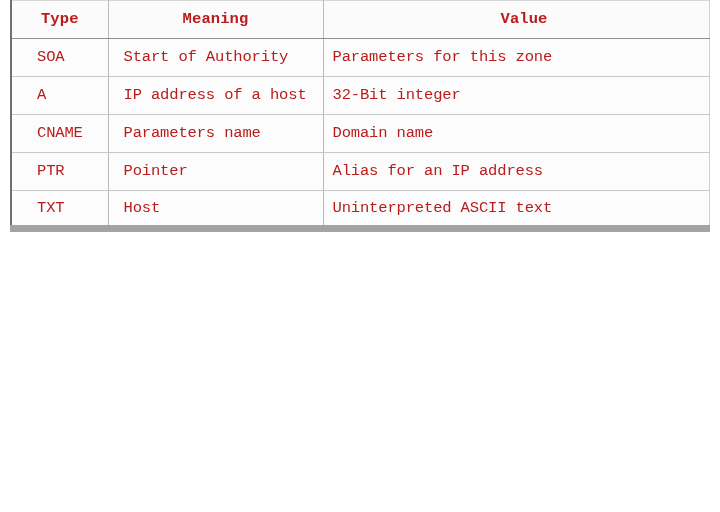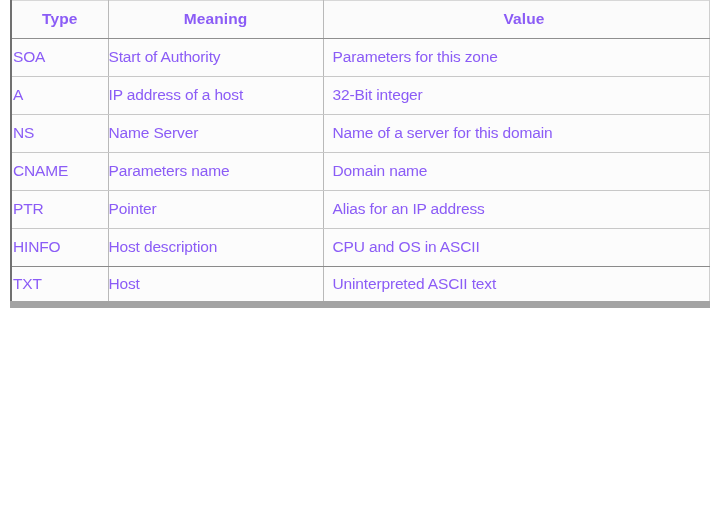--- a/index.html
+++ b/index.html
@@ -39,49 +39,50 @@
   #record-table col.col-value   { width: 386px; }
 
   #record-table th,
   #record-table td {
     height: 38px;
     box-sizing: border-box;
     border-left: 1px solid #b9b9b9;
     border-right: 1px solid #b9b9b9;
     border-top: 1px solid #c8c8c8;
     border-bottom: 1px solid #c8c8c8;
-    color: #8b5cf6;
+    color: #b91c1c;
     font-size: 15.5px;
     line-height: 1.05;
     letter-spacing: -0.15px;
     white-space: nowrap;
     overflow: hidden;
     background: #fcfcfc;
+    font-family: Liberation Mono, monospace;
   }
 
   
   #record-table thead th {
     font-weight: bold;
     text-align: center;
     font-size: 15.5px;
     letter-spacing: 0.1px;
     border-top: 1px solid #d7d7d7;
     border-bottom: 1px solid #8f8f8f;
     background: #fbfbfb;
     padding: 0;
   }
 
   
   #record-table tbody td {
     text-align: left;
     padding: 0 0 0 8px;
     vertical-align: middle;
   }
-  #record-table tbody td.cell-type    { padding-left: 1px; }
-  #record-table tbody td.cell-meaning { padding-left: 0; }
+  #record-table tbody td.cell-type    { padding-left: 25px; }
+  #record-table tbody td.cell-meaning { padding-left: 15px; }
   #record-table tbody td.cell-value   { padding-left: 9px; }
 
   
   #record-table tbody tr.rule-strong > td {
     border-top-color: #8a8a8a;
     border-bottom-color: #8a8a8a;
   }
 
   
   #record-table tbody tr:last-child > td {
@@ -125,43 +126,33 @@
         <td class="cell-value">Parameters for this zone</td>
       </tr>
 
       <tr>
         <td class="cell-type">A</td>
         <td class="cell-meaning">IP address of a host</td>
         <td class="cell-value">32-Bit integer</td>
       </tr>
 
 
-      <tr>
-        <td class="cell-type">NS</td>
-        <td class="cell-meaning">Name Server</td>
-        <td class="cell-value">Name of a server for this domain</td>
-      </tr>
 
       <tr>
         <td class="cell-type">CNAME</td>
         <td class="cell-meaning">Parameters name</td>
         <td class="cell-value">Domain name</td>
       </tr>
 
       <tr>
         <td class="cell-type">PTR</td>
         <td class="cell-meaning">Pointer</td>
         <td class="cell-value">Alias for an IP address</td>
       </tr>
 
-      <tr class="rule-strong">
-        <td class="cell-type">HINFO</td>
-        <td class="cell-meaning">Host description</td>
-        <td class="cell-value">CPU and OS in ASCII</td>
-      </tr>
 
       <tr>
         <td class="cell-type">TXT</td>
         <td class="cell-meaning">Host</td>
         <td class="cell-value">Uninterpreted ASCII text</td>
       </tr>
 
     </tbody>
   </table>
 

